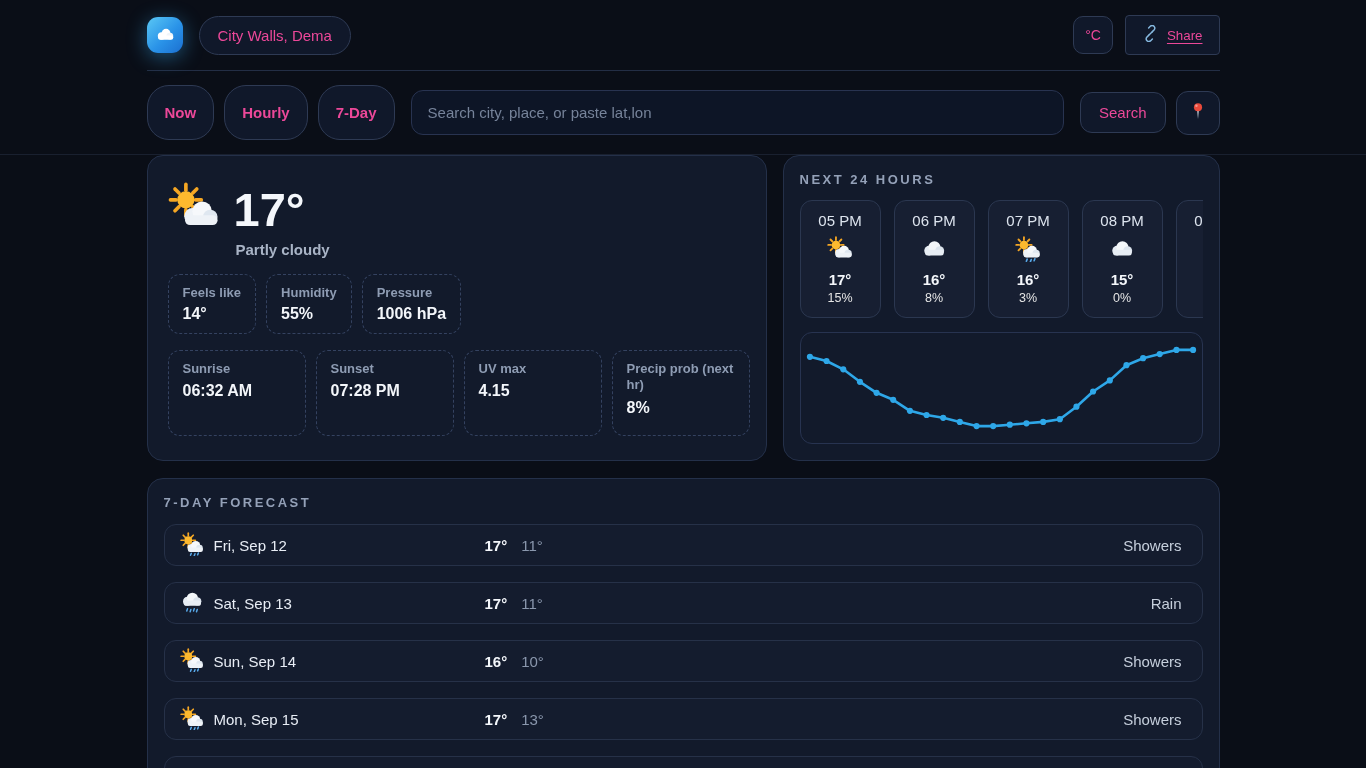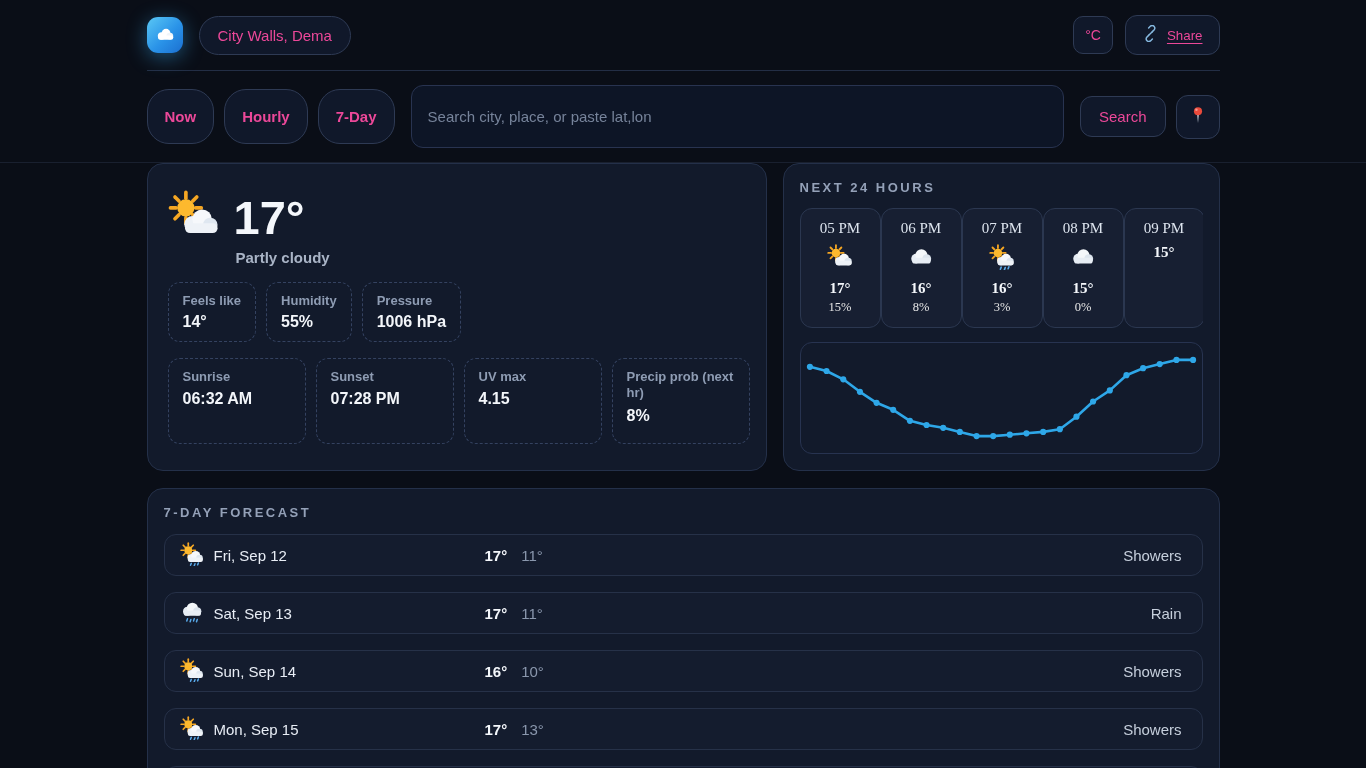--- a/index.html
+++ b/index.html
@@ -20,28 +20,28 @@
           background:linear-gradient(135deg,#5ac8f5 0%,#2a93e8 55%,#1b6fd0 100%);
           display:flex; align-items:center; justify-content:center;
           box-shadow:0 4px 20px rgba(56,170,240,.45); }
   .logo svg { width:22px; height:22px; }
   .pill { background:#10182a; border:1px solid #2e3a54; border-radius:22px;
           padding:10px 18px; color:#ec4899; display:inline-flex;
           align-items:center; gap:8px; white-space:nowrap; }
   .title-pill { border-radius:21px; font-size:15px; }
   .top-right { margin-left:auto; display:flex; gap:12px; align-items:center; }
   .unit-btn { border-radius:10px; padding:10px 11px; font-size:14px; cursor:pointer; }
-  .share-btn { border-radius:12px; padding:9px 16px; cursor:pointer; }
+  .share-btn { border-radius:4px; padding:9px 16px; cursor:pointer; }
   .share-btn .lbl { text-decoration:underline; text-underline-offset:3px; }
   .share-btn svg { width:17px; height:17px; }
 
   
   .navbar { display:flex; align-items:center; gap:10px; padding:14px 0; }
   .nav-pill { font-weight:bold; font-size:15px; cursor:pointer; border-radius:22px; padding:18px 17px; }
-  .search-input { flex:1; margin:0 6px; height:63px; background:#0d1526;
+  .search-input { flex:1; margin:0 6px; height:45px; background:#0d1526;
     border:1px solid #283350; border-radius:12px; padding:0 16px;
     color:#eef2f7; font-size:15px; font-family:"Liberation Sans",sans-serif; outline:none; }
   .search-input::placeholder { color:#76839a; }
   .search-btn { border-radius:12px; padding:11px 18px; cursor:pointer; font-size:15px; }
   .pin-btn { width:44px; height:44px; border-radius:12px; background:#10182a;
     border:1px solid #2e3a54; display:flex; align-items:center; justify-content:center; cursor:pointer; }
   .pin-btn svg { width:20px; height:20px; }
 
   
   main { margin-top:13px; }
@@ -58,21 +58,21 @@
   .stat { border:1px dashed #344260; border-radius:12px; padding:10px 14px; white-space:nowrap; }
   .stat .s-label { font-size:13px; font-weight:bold; color:#8e9cb3; }
   .stat .s-value { font-size:16px; font-weight:bold; color:#f3f6fa; margin-top:5px; }
   .stat.wide { flex:0 0 138px; height:86px; white-space:normal; }
   .stat.wide .s-label { line-height:1.25; }
 
   
   .next24 { padding:16px; }
   .section-heading { font-size:13px; font-weight:bold; letter-spacing:2.5px;
                      color:#94a1b8; }
-  .hour-strip { display:flex; gap:0; overflow:hidden; margin-top:13px;font-family:Liberation Serif, serif; }
+  .hour-strip { display:flex; gap:13px; overflow:hidden; margin-top:13px; }
   .hour-card { flex:0 0 81px; background:#171f32; border:1px solid #2b3750;
     border-radius:12px; text-align:center; padding:11px 0 12px 0; }
   .h-time { font-size:15px; color:#dde4ee; }
   .h-icon { margin:7px auto 6px auto; }
   .h-icon svg { width:26px; height:26px; }
   .h-temp { font-size:15px; font-weight:bold; color:#f4f7fb; }
   .h-precip { font-size:12.5px; color:#e5e5e5; margin-top:3px; }
   .chart-box { margin-top:14px; border:1px solid #273350; border-radius:12px;
                height:112px; overflow:hidden; }
   .chart-box svg { display:block; width:100%; height:100%; }

